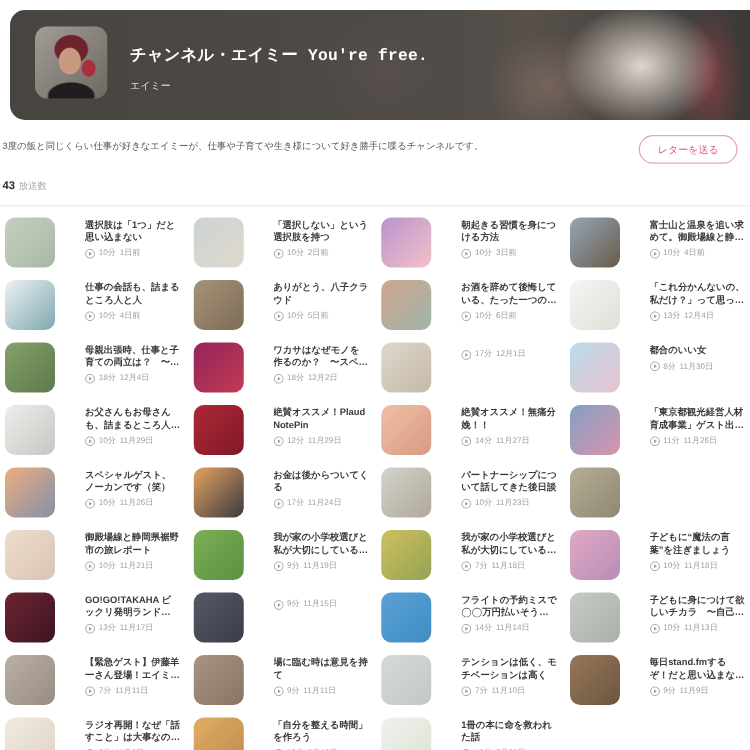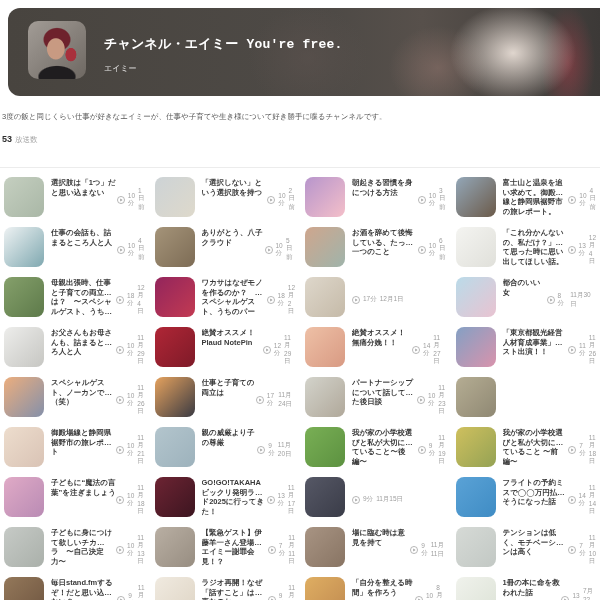--- a/index.html
+++ b/index.html
@@ -30,40 +30,40 @@
       radial-gradient(ellipse 9px 11px at 74% 58%, #a8303c 58%, rgba(168,48,60,0) 64%),
       radial-gradient(ellipse 15px 18px at 48% 48%, #c89a82 56%, rgba(200,154,130,0) 62%),
       radial-gradient(ellipse 22px 19px at 50% 32%, #6e222c 58%, rgba(110,34,44,0) 64%),
       radial-gradient(ellipse 26px 15px at 50% 96%, #1f1d1f 68%, rgba(31,29,31,0) 75%),
       linear-gradient(135deg, #a29c96, #6e6862);
   }
   .banner-text { position: absolute; left: 96px; top: 27px; font-family: Liberation Mono, monospace; }
   .banner-title { color: #fff; font-size: 13px; font-weight: bold; letter-spacing: .2px; }
   .banner-sub { color: rgba(255,255,255,.85); font-size: 8px; margin-top: 10px; }
   
-  .channel-info { padding: 12px 6px 12px 2px; border-bottom: 1px solid #ececec; }
+  .channel-info { padding: 12px 6px 0 2px; border-bottom: 1px solid #ececec; }
   .desc-row { display: flex; align-items: flex-start; justify-content: space-between; }
   .description { font-size: 7.5px; color: #575757; line-height: 11px; max-width: 470px; padding-top: 3px; }
   .letter-btn {
     background: #fff; border: 1px solid #eba4b5; color: #d95c7e;
     font-size: 8px; padding: 5px 14px; border-radius: 13px;
     font-family: inherit; cursor: pointer; white-space: nowrap; margin-right: 4px;
   }
   .count-row { margin: 12px 0 10px 0; font-size: 7.5px; color: #a8a8a8; }
   .count-num { font-size: 9px; font-weight: bold; color: #2e2e2e; margin-right: 3px; }
   
   .grid {
     display: grid;
     grid-template-columns: repeat(4, 1fr);
     column-gap: 10px; row-gap: 10px;
     padding: 9px 4px 0 4px;
   }
   .card { display: flex; gap: 7px; height: 40px; cursor: pointer; }
   .thumb { width: 40px; height: 40px; border-radius: 8px; flex-shrink: 0; }
-  .info { display: flex; flex-direction: row; min-width: 0; padding-top: 1px; }
+  .info { display: flex; flex-direction: column; min-width: 0; padding-top: 1px; margin-left: 17px; }
   .title {
     font-size: 7.5px; font-weight: bold; color: #3a3a3a; line-height: 9.5px;
     display: -webkit-box; -webkit-line-clamp: 2; -webkit-box-orient: vertical; overflow: hidden;
   }
   .meta { display: flex; align-items: center; gap: 3px; margin-top: 4px; font-size: 6.5px; color: #9e9e9e; }
   .meta svg { display: block; }
 </style>
 </head>
 <body>
 
@@ -71,23 +71,24 @@
   <div class="avatar"></div>
   <div class="banner-text">
     <div class="banner-title">チャンネル・エイミー You're free.</div>
     <div class="banner-sub">エイミー</div>
   </div>
 </div>
 
 <div class="channel-info">
   <div class="desc-row">
     <div class="description">3度の飯と同じくらい仕事が好きなエイミーが、仕事や子育てや生き様について好き勝手に喋るチャンネルです。</div>
+    <button class="letter-btn">レターを送る</button>
   </div>
   <div class="count-row">
-    <span class="count-num">53</span><span>放送数</span>
+    <span class="count-num">43</span><span>放送数</span>
   </div>
 </div>
 
 <div class="grid">
   <div class="card">
     <div class="thumb" style="background: linear-gradient(135deg, rgb(197, 207, 192), rgb(169, 183, 166));"></div>
     <div class="info">
       <div class="title">選択肢は「1つ」だと思い込まない</div>
       <div class="meta">
         <span>
@@ -369,21 +370,21 @@
         </span>
         <span>10分</span>
         <span>11月26日</span>
       </div>
     </div>
   </div>
 
   <div class="card">
     <div class="thumb" style="background: linear-gradient(135deg, rgb(229, 162, 94), rgb(58, 58, 66));"></div>
     <div class="info">
-      <div class="title">仕事と子育ての両立は</div>
+      <div class="title">お金は後からついてくる</div>
       <div class="meta">
         <span>
           <svg width="8" height="8" viewBox="0 0 12 12">
             <circle cx="6" cy="6" r="5.3" fill="none" stroke="#9e9e9e" stroke-width="1.1"></circle>
             <path d="M4.9 3.7 L8.3 6 L4.9 8.3 Z" fill="#9e9e9e"></path>
           </svg>
         </span>
         <span>17分</span>
         <span>11月24日</span>
       </div>
@@ -421,36 +422,20 @@
             <circle cx="6" cy="6" r="5.3" fill="none" stroke="#9e9e9e" stroke-width="1.1"></circle>
             <path d="M4.9 3.7 L8.3 6 L4.9 8.3 Z" fill="#9e9e9e"></path>
           </svg>
         </span>
         <span>10分</span>
         <span>11月21日</span>
       </div>
     </div>
   </div>
 
-  <div class="card">
-    <div class="thumb" style="background: linear-gradient(135deg, rgb(179, 197, 205), rgb(157, 178, 188));"></div>
-    <div class="info">
-      <div class="title">親の威厳より子の尊厳</div>
-      <div class="meta">
-        <span>
-          <svg width="8" height="8" viewBox="0 0 12 12">
-            <circle cx="6" cy="6" r="5.3" fill="none" stroke="#9e9e9e" stroke-width="1.1"></circle>
-            <path d="M4.9 3.7 L8.3 6 L4.9 8.3 Z" fill="#9e9e9e"></path>
-          </svg>
-        </span>
-        <span>9分</span>
-        <span>11月20日</span>
-      </div>
-    </div>
-  </div>
 
   <div class="card">
     <div class="thumb" style="background: linear-gradient(135deg, rgb(121, 175, 85), rgb(92, 145, 64));"></div>
     <div class="info">
       <div class="title">我が家の小学校選びと私が大切にしていること〜後編〜</div>
       <div class="meta">
         <span>
           <svg width="8" height="8" viewBox="0 0 12 12">
             <circle cx="6" cy="6" r="5.3" fill="none" stroke="#9e9e9e" stroke-width="1.1"></circle>
             <path d="M4.9 3.7 L8.3 6 L4.9 8.3 Z" fill="#9e9e9e"></path>

